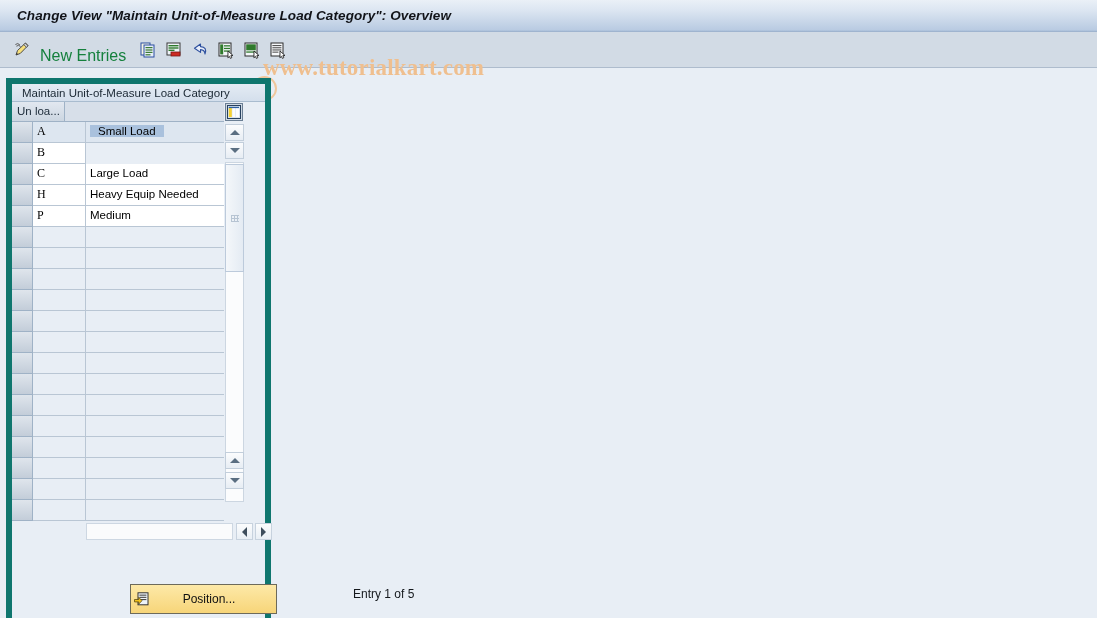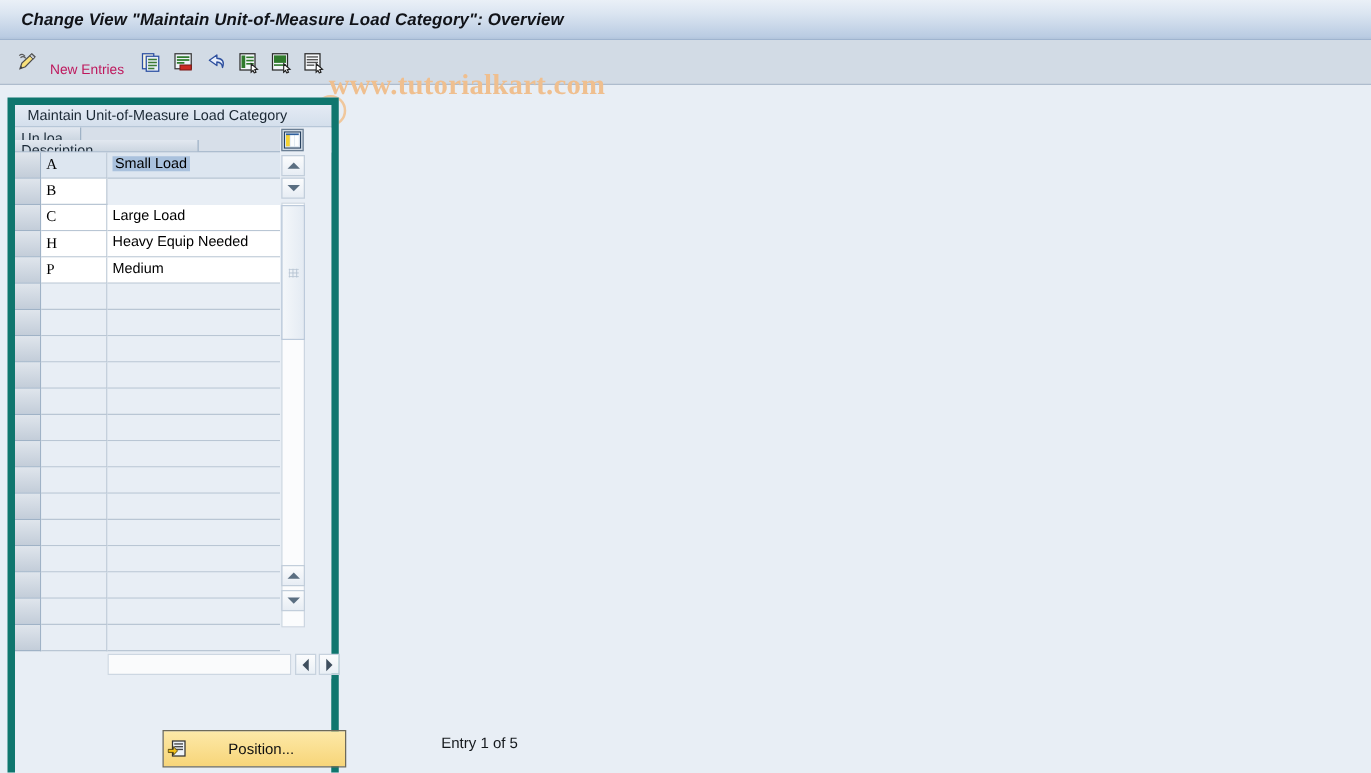--- a/index.html
+++ b/index.html
@@ -49,22 +49,22 @@
   }
   .tb-btn {
     width: 24px;
     height: 24px;
     display: flex;
     align-items: center;
     justify-content: center;
     margin-right: 2px;
   }
   .tb-label {
-    font-size: 11px;
-    color: #be185d;
+    font-size: 16px;
+    color: #15803d;
     margin: 12px 10px 0 4px;
     white-space: nowrap;
   }
 
   .watermark {
     position: absolute;
     left: 263px;
     top: 36px;
     transform: translateY(-50%);
     font-family: "Liberation Serif", serif;
@@ -182,21 +182,21 @@
   .c2 { width: 147px; }
 
   .row.filled .cell { background: #fff; }
   .row.sel .cell { background: #dde6f0; }
   .row.empty .cell { background: #e8eef5; }
   .row.empty .cell-sel { background: linear-gradient(to bottom,#dfe5ec,#c3cdd9); }
 
   .sel-text {
     background: #a9c1dd;
     color: #000;
-    padding: 0 2px;
+    padding: 0 8px;
   }
 
   
   .rows-right-edge {
     position: absolute;
     left: 221px;
     top: 20px;
     width: 1px;
     height: 400px;
     background: #b9c6d4;
@@ -422,21 +422,20 @@
 </div>
 
 <div class="panel">
   <div class="panel-title">Maintain Unit-of-Measure Load Category</div>
 
   <div class="grid-wrap">
 
     <div class="hdr">
       <div class="hdr-sel"></div>
       <div class="hdr-cell hdr-c1">Un loa...</div>
-      <div class="hdr-cell hdr-c2">Description</div>
       <div class="hdr-pad"></div>
     </div>
 
     <div class="rows" id="rows">
         <div class="row filled sel">
           <div class="cell-sel"></div>
           <div class="cell c1">A</div>
           <div class="cell c2"><span class="sel-text">Small Load</span></div>
         </div>
         <div class="row filled">

